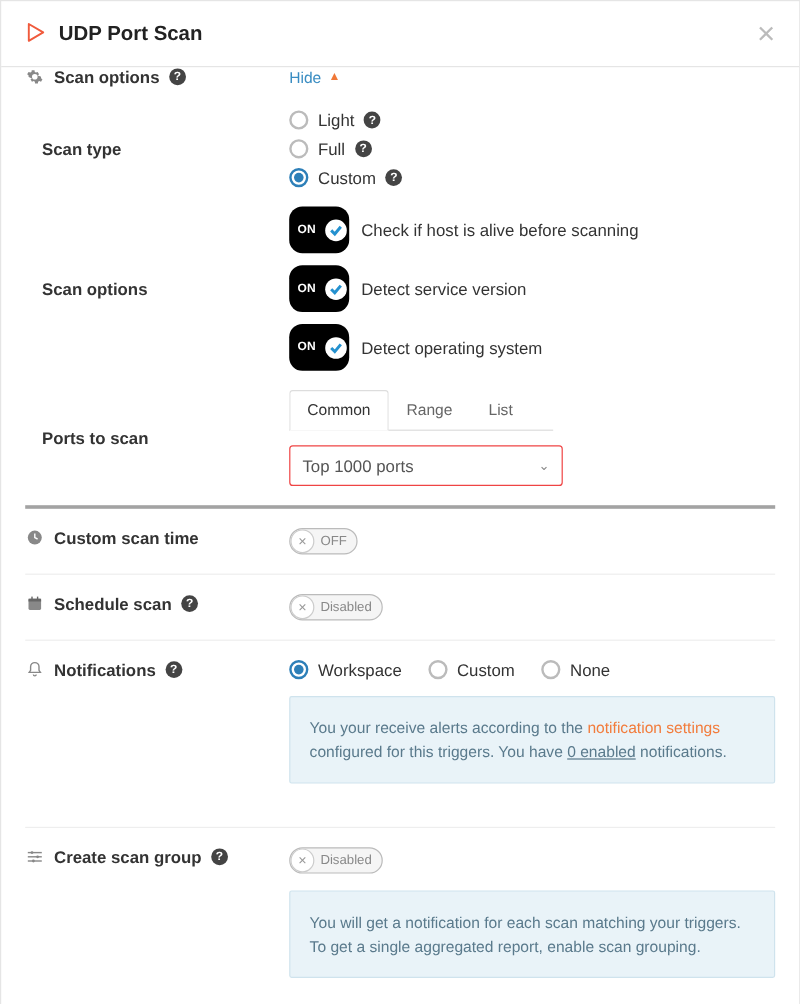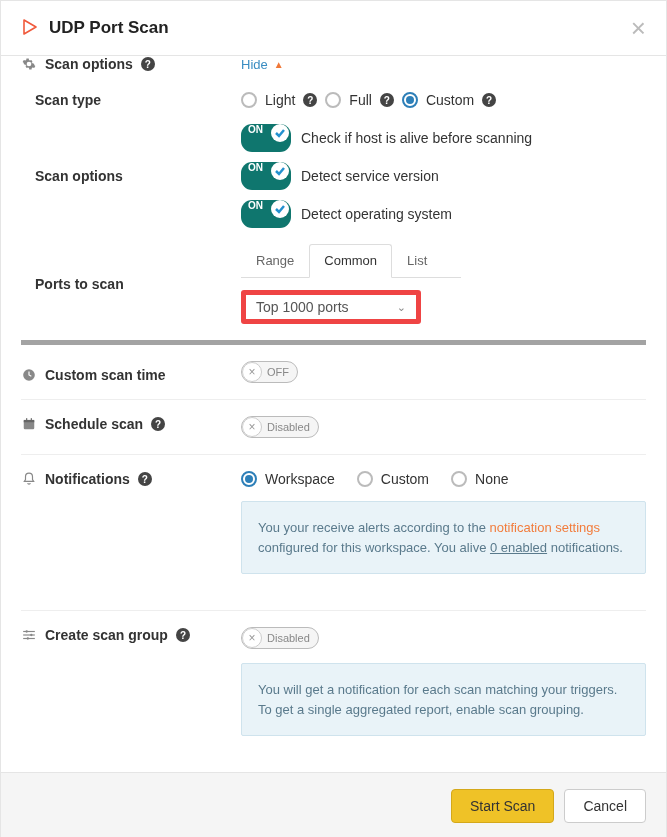--- a/index.html
+++ b/index.html
@@ -12,35 +12,35 @@
 .content { padding: 0 20px; }
 .row { display: flex; padding: 16px 0; border-bottom: 1px solid #eee; align-items: flex-start; }
 .row.no-border { border-bottom: none; }
 .label-col { width: 220px; flex-shrink: 0; display: flex; align-items: center; gap: 8px; font-weight: 600; color: #333; }
 .label-col.sub { font-weight: 600; padding-left: 14px; }
 .label-col .icon-slot { width: 16px; display: flex; justify-content: center; color: #888; }
 .value-col { flex: 1; }
 .help-circle { width: 14px; height: 14px; background: #444; color: #fff; border-radius: 50%; display: inline-flex; align-items: center; justify-content: center; font-size: 10px; font-weight: bold; cursor: pointer; }
 .hide-link { color: #3a8dc2; font-size: 13px; cursor: pointer; display: inline-flex; align-items: center; gap: 6px; }
 .hide-link .caret { color: #f07838; font-size: 10px; }
-.radio-group { display: flex; flex-direction: row; gap: 8px; }
+.radio-group { display: flex; flex-direction: column; gap: 8px; }
 .radio-item { display: flex; align-items: center; gap: 8px; cursor: pointer; }
 .radio { width: 16px; height: 16px; border: 2px solid #bbb; border-radius: 50%; display: flex; align-items: center; justify-content: center; }
 .radio.checked { border-color: #2d7fb8; }
 .radio.checked::after { content: ''; width: 8px; height: 8px; background: #2d7fb8; border-radius: 50%; }
 .toggle-row { display: flex; align-items: center; gap: 10px; margin-bottom: 10px; }
 .toggle-row:last-child { margin-bottom: 0; }
-.toggle { position: relative; width: 50px; height: 28px; background: #0f766e; border-radius: 11px; display: flex; align-items: flex-start; }
+.toggle { position: relative; width: 50px; height: 39px; background: #000000; border-radius: 11px; display: flex; align-items: center; }
 .toggle-label { color: #fff; font-size: 10px; font-weight: 600; margin-left: 7px; }
 .toggle-knob { position: absolute; right: 2px; width: 18px; height: 18px; background: #fff; border-radius: 50%; display: flex; align-items: center; justify-content: center; }
 .check-svg { stroke: #2491cf; stroke-width: 2.5; fill: none; }
 .tabs { display: flex; border-bottom: 1px solid #ddd; width: 220px; margin-bottom: 12px; }
 .tab { padding: 8px 14px; font-size: 13px; color: #666; cursor: pointer; border: 1px solid transparent; }
 .tab.active { border: 1px solid #ddd; border-bottom: 1px solid #fff; margin-bottom: -1px; background: #fff; color: #333; border-radius: 3px 3px 0 0; }
-.select-box { width: 180px; height: 34px; border: 5px solid #ef4444; border-radius: 3px; padding: 0 10px; display: flex; align-items: center; justify-content: space-between; color: #555; background: #fff; cursor: pointer; }
+.select-box { width: 228px; height: 34px; border: 1px solid #ef4444; border-radius: 3px; padding: 0 10px; display: flex; align-items: center; justify-content: space-between; color: #555; background: #fff; cursor: pointer; }
 .select-caret { font-size: 11px; color: #888; }
 .pill-toggle { display: inline-flex; align-items: center; height: 22px; border: 1px solid #bbb; border-radius: 11px; background: #f5f5f5; overflow: hidden; }
 .pill-x { width: 20px; height: 20px; border-radius: 50%; background: #fff; border: 1px solid #ccc; display: flex; align-items: center; justify-content: center; font-size: 12px; color: #999; margin: 0px; }
 .pill-text { font-size: 11px; color: #888; padding: 0 8px 0 5px; }
 .radio-horiz { display: flex; gap: 22px; }
 .info-box { background: #e9f3f8; border: 1px solid #cfe3ed; padding: 16px; margin-top: 14px; font-size: 13px; color: #5a7a8c; line-height: 1.5; border-radius: 2px; }
 .info-box a.orange { color: #f27c3c; text-decoration: none; }
 .info-box a.u { color: #5a7a8c; text-decoration: underline; }
 .footer { background: #f5f5f5; border-top: 1px solid #e5e5e5; padding: 16px 20px; display: flex; justify-content: flex-end; gap: 10px; }
 .btn { height: 34px; padding: 0 18px; border-radius: 4px; font-size: 14px; cursor: pointer; font-weight: 500; }
@@ -150,34 +150,34 @@
             </div>
             <span>Detect operating system</span>
           </div>
         </div>
       </div>
 
       <div class="subrow" style="padding-bottom:16px;">
         <div class="label-col sub">Ports to scan</div>
         <div class="value-col">
           <div class="tabs">
+            <div class="tab active">Common</div>
             <div class="tab">Range</div>
-            <div class="tab active">Common</div>
             <div class="tab">List</div>
           </div>
           <div class="select-box">
             <span>Top 1000 ports</span>
             <span class="select-caret">⌄</span>
           </div>
         </div>
       </div>
 
     </div>
 
-    <div class="row" style="border-top:5px solid #a3a3a3;align-items:flex-end;">
+    <div class="row" style="border-top:3px solid #a3a3a3;">
       <div class="label-col">
         <span class="icon-slot">
           <svg width="14" height="14" viewBox="0 0 24 24" fill="#888">
               <circle cx="12" cy="12" r="10"></circle>
               <path d="M12 6v6l4 2" stroke="#fff" stroke-width="2" fill="none"></path>
             </svg>
         </span>
         <span>Custom scan time</span>
       </div>
       <div class="value-col">
@@ -229,21 +229,21 @@
           <div class="radio-item">
             <span class="radio"></span>
             <span>Custom</span>
           </div>
           <div class="radio-item">
             <span class="radio"></span>
             <span>None</span>
           </div>
         </div>
         <div class="info-box">
-          <span>You your receive alerts according to the </span><a class="orange">notification settings</a><span> configured for this workspace. You alive </span><a class="u">0 enabled</a><span> notifications.</span>
+          <span>You your receive alerts according to the </span><a class="orange">notification settings</a><span> configured for this triggers. You have </span><a class="u">0 enabled</a><span> notifications.</span>
         </div>
       </div>
     </div>
 
     <div class="row no-border notif-block">
       <div class="label-col">
         <span class="icon-slot">
           <svg width="14" height="14" viewBox="0 0 24 24" fill="#888">
               <circle cx="8" cy="6" r="2"></circle>
               <rect x="2" y="5" width="20" height="2"></rect>

